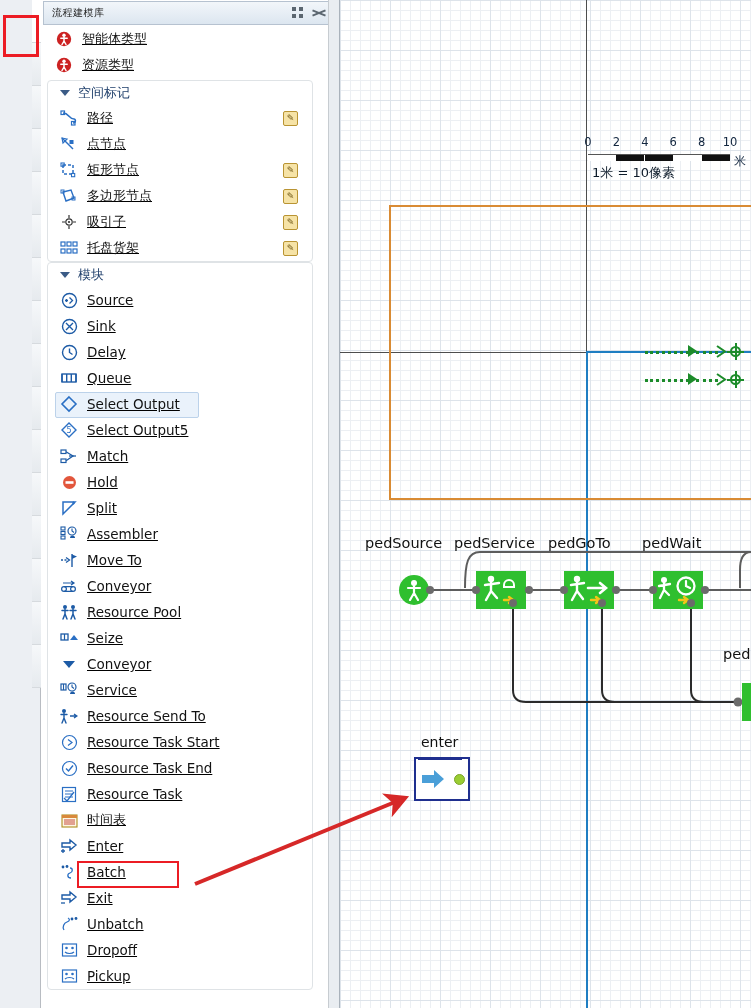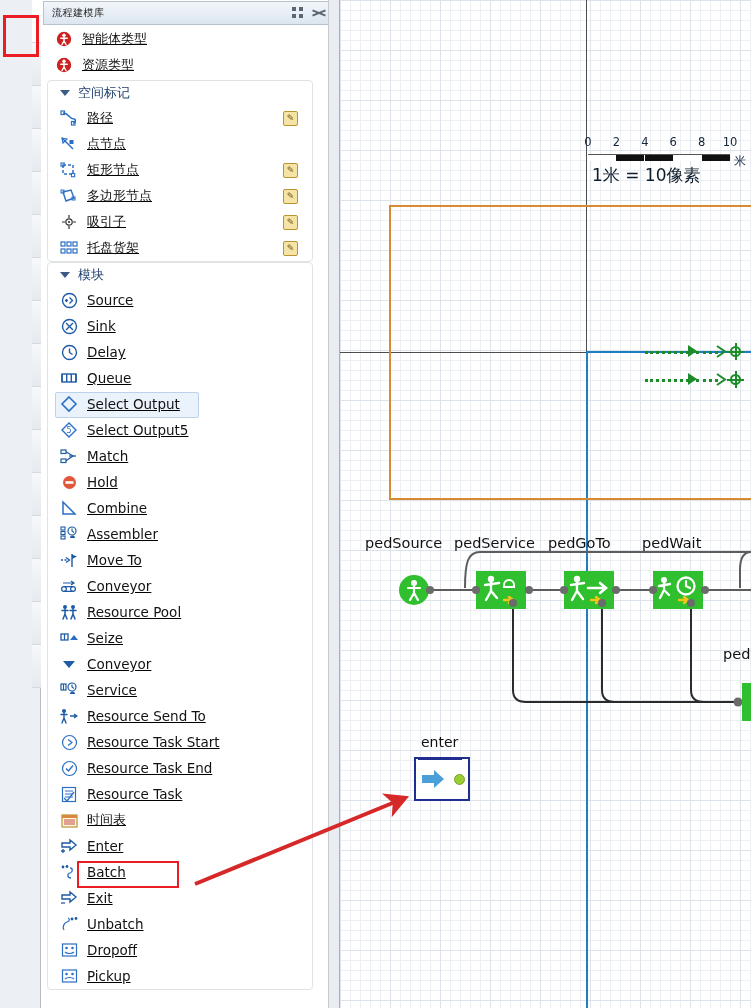--- a/index.html
+++ b/index.html
@@ -165,21 +165,21 @@
     position:absolute;font-size:11.5px;color:#12263f;
     font-family:"DejaVu Sans","Liberation Sans",sans-serif;transform:translateX(-50%);
   }
   #ruler .bar{position:absolute;top:19px;left:2px;width:142px;height:6px;background:#ffffff;border-top:1px solid #555;}
   #ruler .bar i{position:absolute;top:0;height:6px;background:#111;}
   #ruler .unit{
     position:absolute;left:148px;top:18px;font-size:12px;color:#12263f;
     font-family:"DejaVu Sans",sans-serif;
   }
   #ruler .cap{
-    position:absolute;left:6px;top:29px;font-size:17px;color:#0d1b2a;white-space:nowrap;
+    position:absolute;left:6px;top:29px;font-size:13px;color:#0d1b2a;white-space:nowrap;
     font-family:"DejaVu Sans",sans-serif;
   }
 
   
   #orange-rect{
     position:absolute;left:49px;top:205px;width:362px;height:295px;
     border:2px solid #d98b34;border-right:none;box-sizing:border-box;
   }
   .dotline{
     position:absolute;height:0;border-top:3px dotted #1c8b2a;
@@ -537,24 +537,25 @@
               <svg width="15" height="15" viewBox="0 0 15 15">
                 <circle cx="7.5" cy="7.5" r="6.5" fill="#e2563c"></circle>
                 <rect x="3.5" y="6.2" width="8" height="2.6" fill="#fff"></rect>
               </svg>
             </span>
             <span class="lbl">Hold</span>
           </div>
           <div class="pl-row">
             <span class="ic">
               <svg width="17" height="16" viewBox="0 0 17 16">
-                <path d="M2 2 L14 14 L2 14 Z" fill="none" stroke="#2a6fc4" stroke-width="1.5"></path>
-              </svg>
-            </span>
-            <span class="lbl">Combine</span>
+                <path d="M2 2 L14 2 L2 14 Z" fill="none" stroke="#2a6fc4" stroke-width="1.5"></path>
+                <path d="M11 3 L14 3 M12.5 1.5 L12.5 4.5" stroke="#2a6fc4" stroke-width="1.2"></path>
+              </svg>
+            </span>
+            <span class="lbl">Split</span>
           </div>
           <div class="pl-row">
             <span class="ic">
               <svg width="18" height="16" viewBox="0 0 18 16">
                 <rect x="1" y="1" width="4" height="3" fill="none" stroke="#1d5ba6" stroke-width="1.1"></rect>
                 <rect x="1" y="5.5" width="4" height="3" fill="none" stroke="#1d5ba6" stroke-width="1.1"></rect>
                 <rect x="1" y="10" width="4" height="3" fill="none" stroke="#1d5ba6" stroke-width="1.1"></rect>
                 <circle cx="12" cy="5" r="4" fill="none" stroke="#1d5ba6" stroke-width="1.2"></circle>
                 <path d="M12 2.5 L12 5 L14 6.5" stroke="#1d5ba6" stroke-width="1.1" fill="none"></path>
                 <path d="M10 12 a2.5 2.5 0 0 1 5 0 Z" fill="#1d5ba6"></path>

